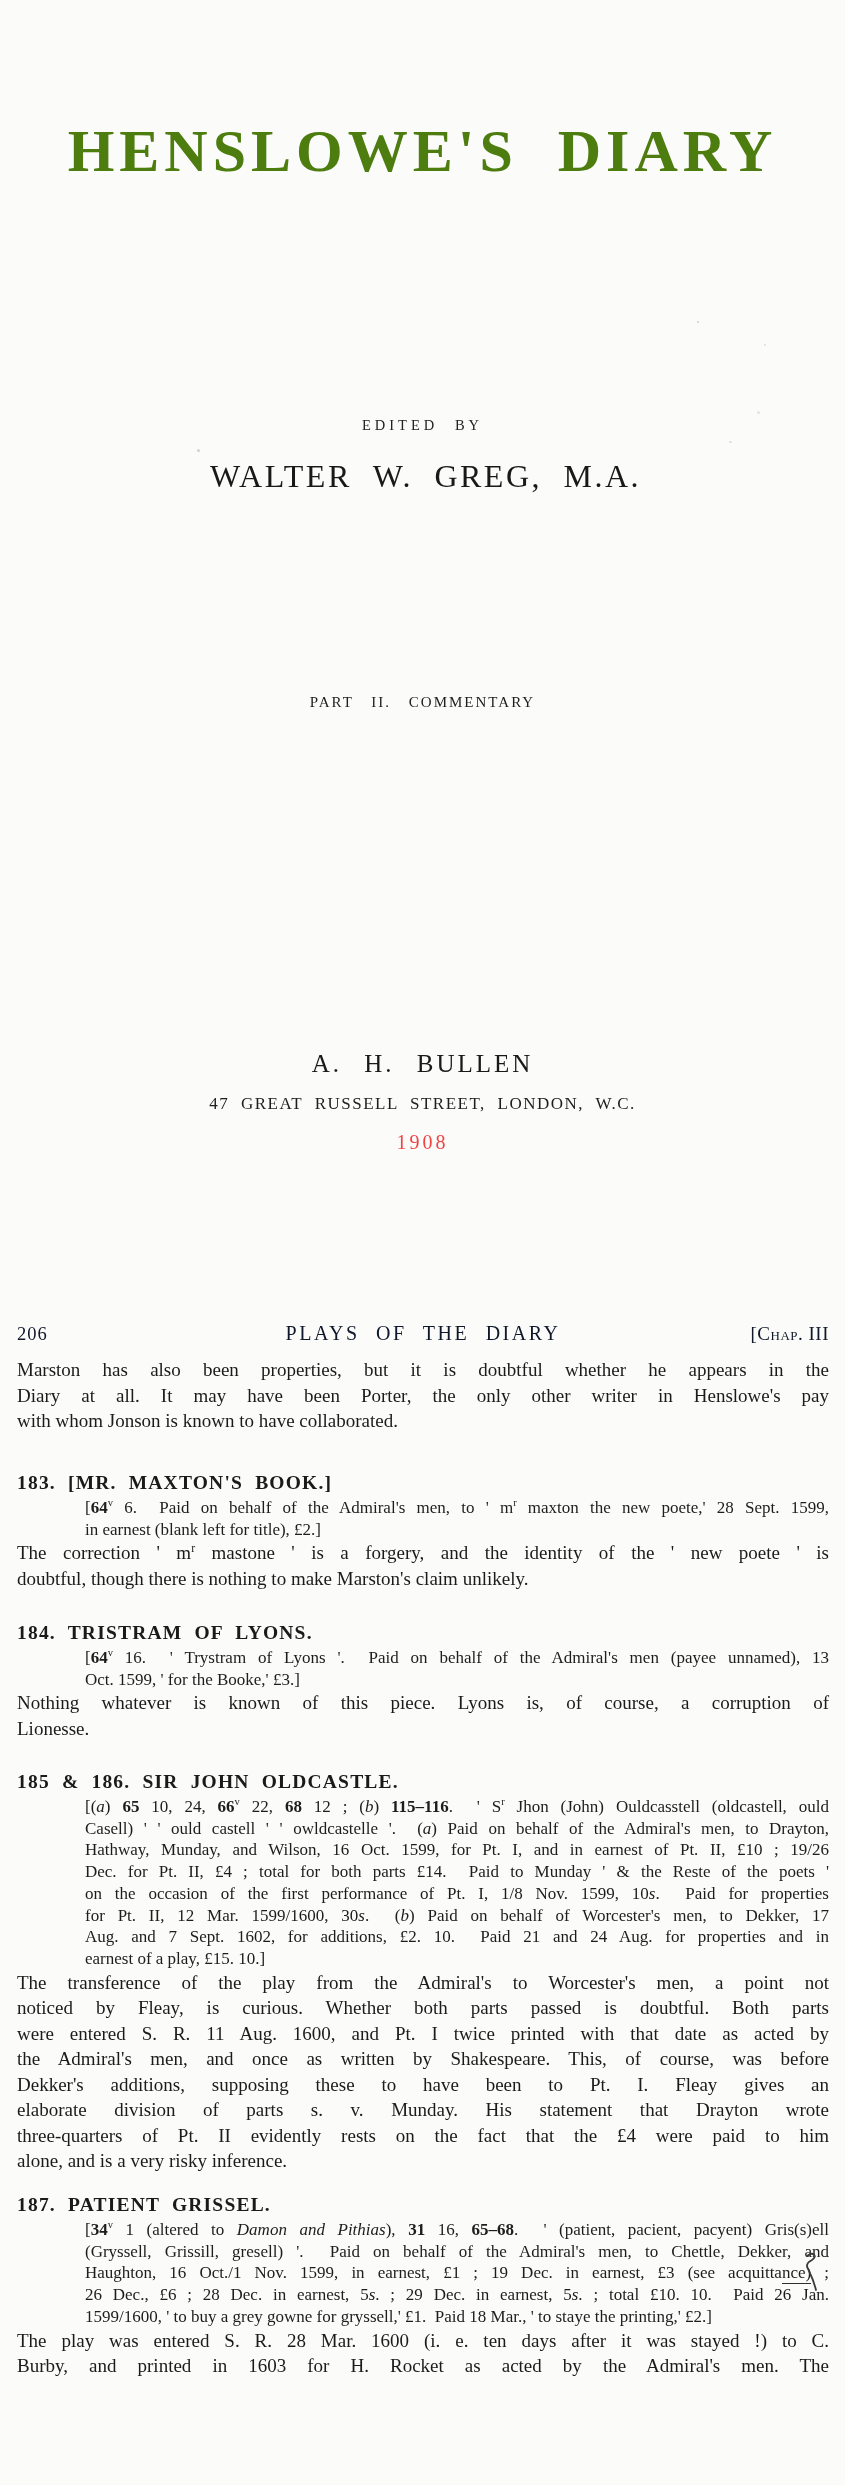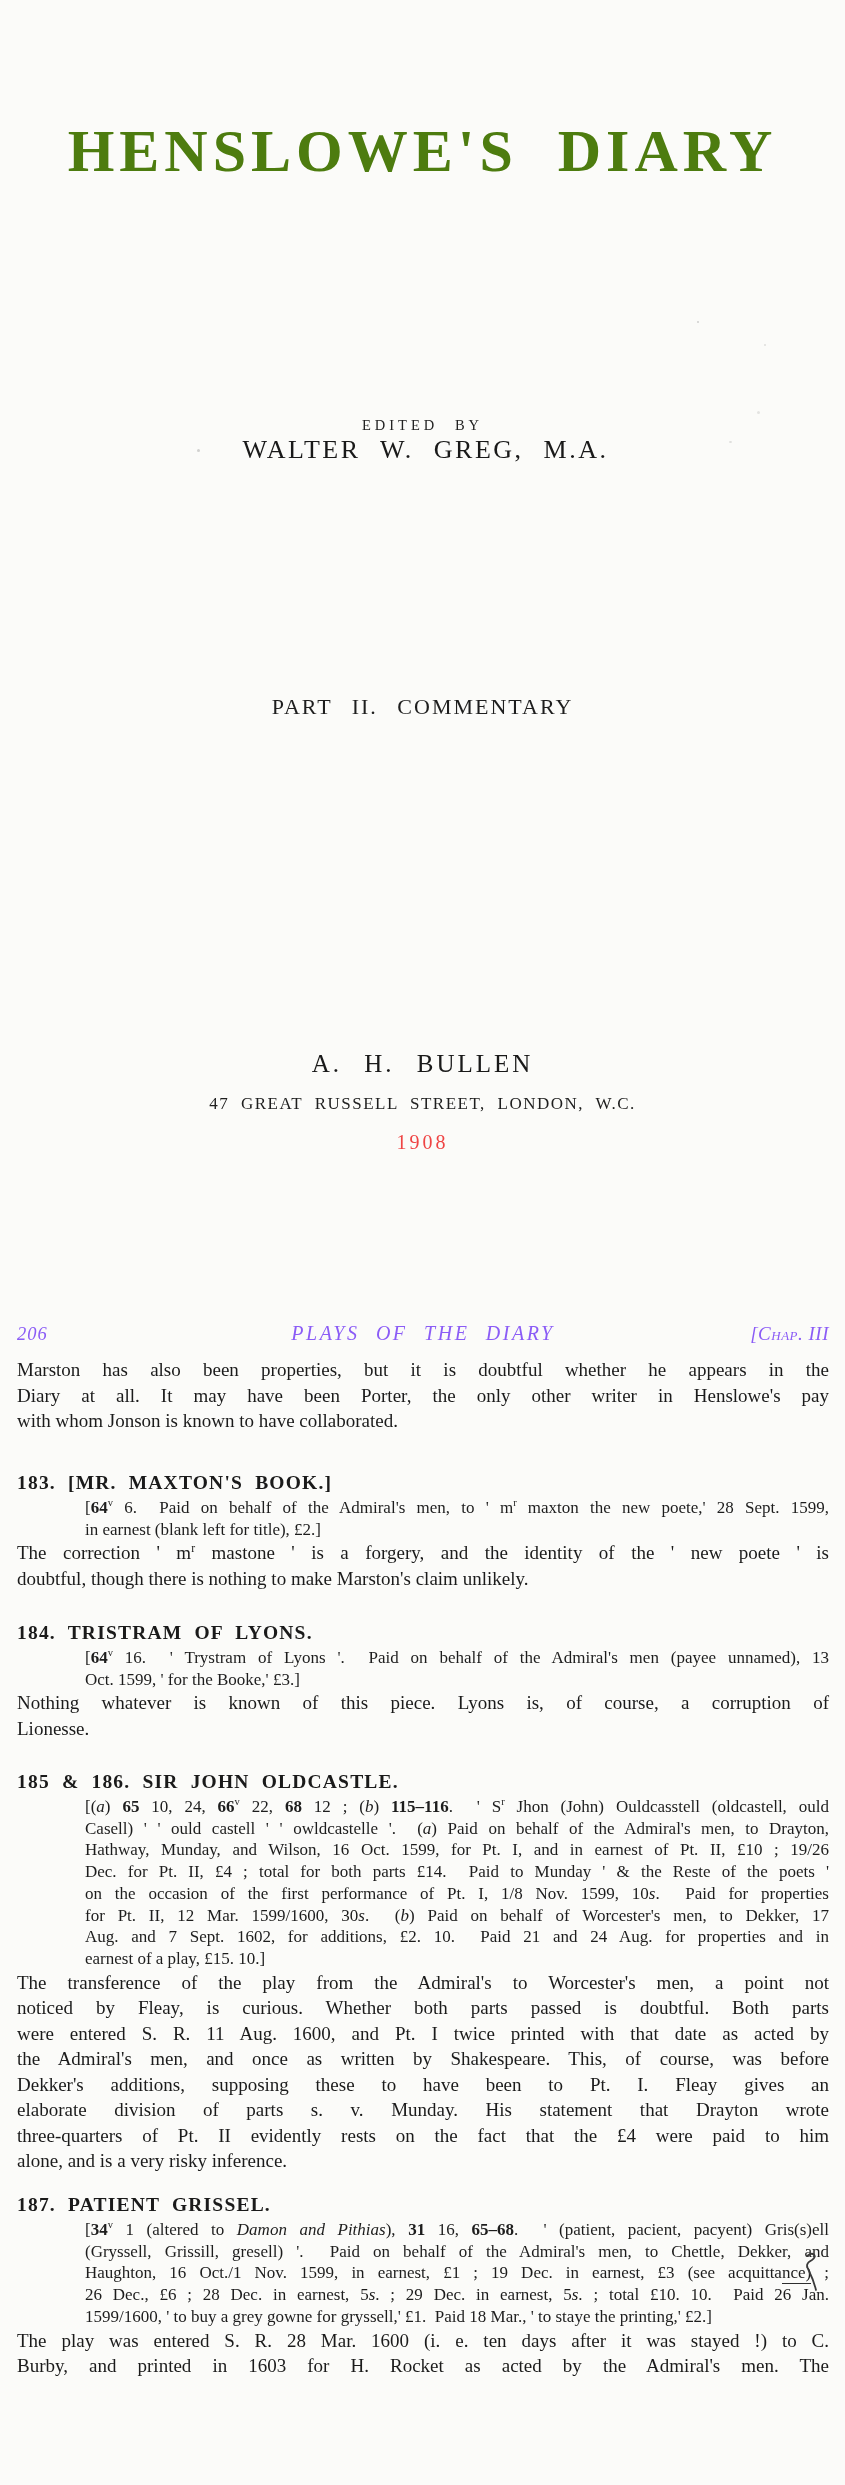--- a/index.html
+++ b/index.html
@@ -7,28 +7,28 @@
     width:845px;height:2485px;position:relative;
     background:#fbfbf9;
     font-family:"Liberation Serif","DejaVu Serif",serif;
     color:#1b1b1b;
     -webkit-font-smoothing:antialiased;
     overflow:hidden;
   }
   .abs{position:absolute;left:0;right:0;text-align:center;}
   .book-title{top:116px;font-size:60px;font-weight:bold;letter-spacing:5px;word-spacing:20px;color:#4d7c0f;line-height:70px;margin:0;}
   .edited{top:417px;font-size:14.5px;letter-spacing:4px;word-spacing:9px;color:#222;}
-  .editor{top:435px;font-size:26px;letter-spacing:2.5px;word-spacing:11px;color:#191919;padding-left:6px;}
-  .part{top:694px;font-size:22px;letter-spacing:2px;word-spacing:12px;color:#1e1e1e;}
+  .editor{top:458px;font-size:32px;letter-spacing:2.5px;word-spacing:11px;color:#191919;padding-left:6px;}
+  .part{top:694px;font-size:15px;letter-spacing:2px;word-spacing:12px;color:#1e1e1e;}
   .publisher{top:1050px;font-size:25px;letter-spacing:3px;word-spacing:13px;color:#191919;}
   .address{top:1094px;font-size:17px;letter-spacing:1.5px;word-spacing:6px;color:#1e1e1e;}
   .year{top:1131px;font-size:20px;letter-spacing:3px;color:#ef4444;}
 
   .block{position:absolute;left:17px;width:812px;}
-  .running-head{top:1322px;display:flex;align-items:baseline;font-size:18.5px;color:#8b5cf6;font-style:italic;}
+  .running-head{top:1322px;display:flex;align-items:baseline;font-size:18.5px;color:#0f172a;}
   .pageno{flex:0 0 110px;letter-spacing:1px;}
   .rtitle{flex:1 1 auto;text-align:center;font-size:20px;letter-spacing:2.5px;word-spacing:9px;}
   .chapref{flex:0 0 110px;text-align:right;font-variant:small-caps;font-size:19px;letter-spacing:.5px;}
 
   .para{font-size:19px;line-height:25.5px;}
   .intro{top:1357px;}
   .jline{text-align:justify;text-align-last:justify;}
   .jline.last{text-align-last:left;}
 
   .sechead{font-size:19.5px;font-weight:bold;letter-spacing:1.2px;word-spacing:6px;line-height:25px;margin:0 0 2px 0;color:#1a1a1a;}

